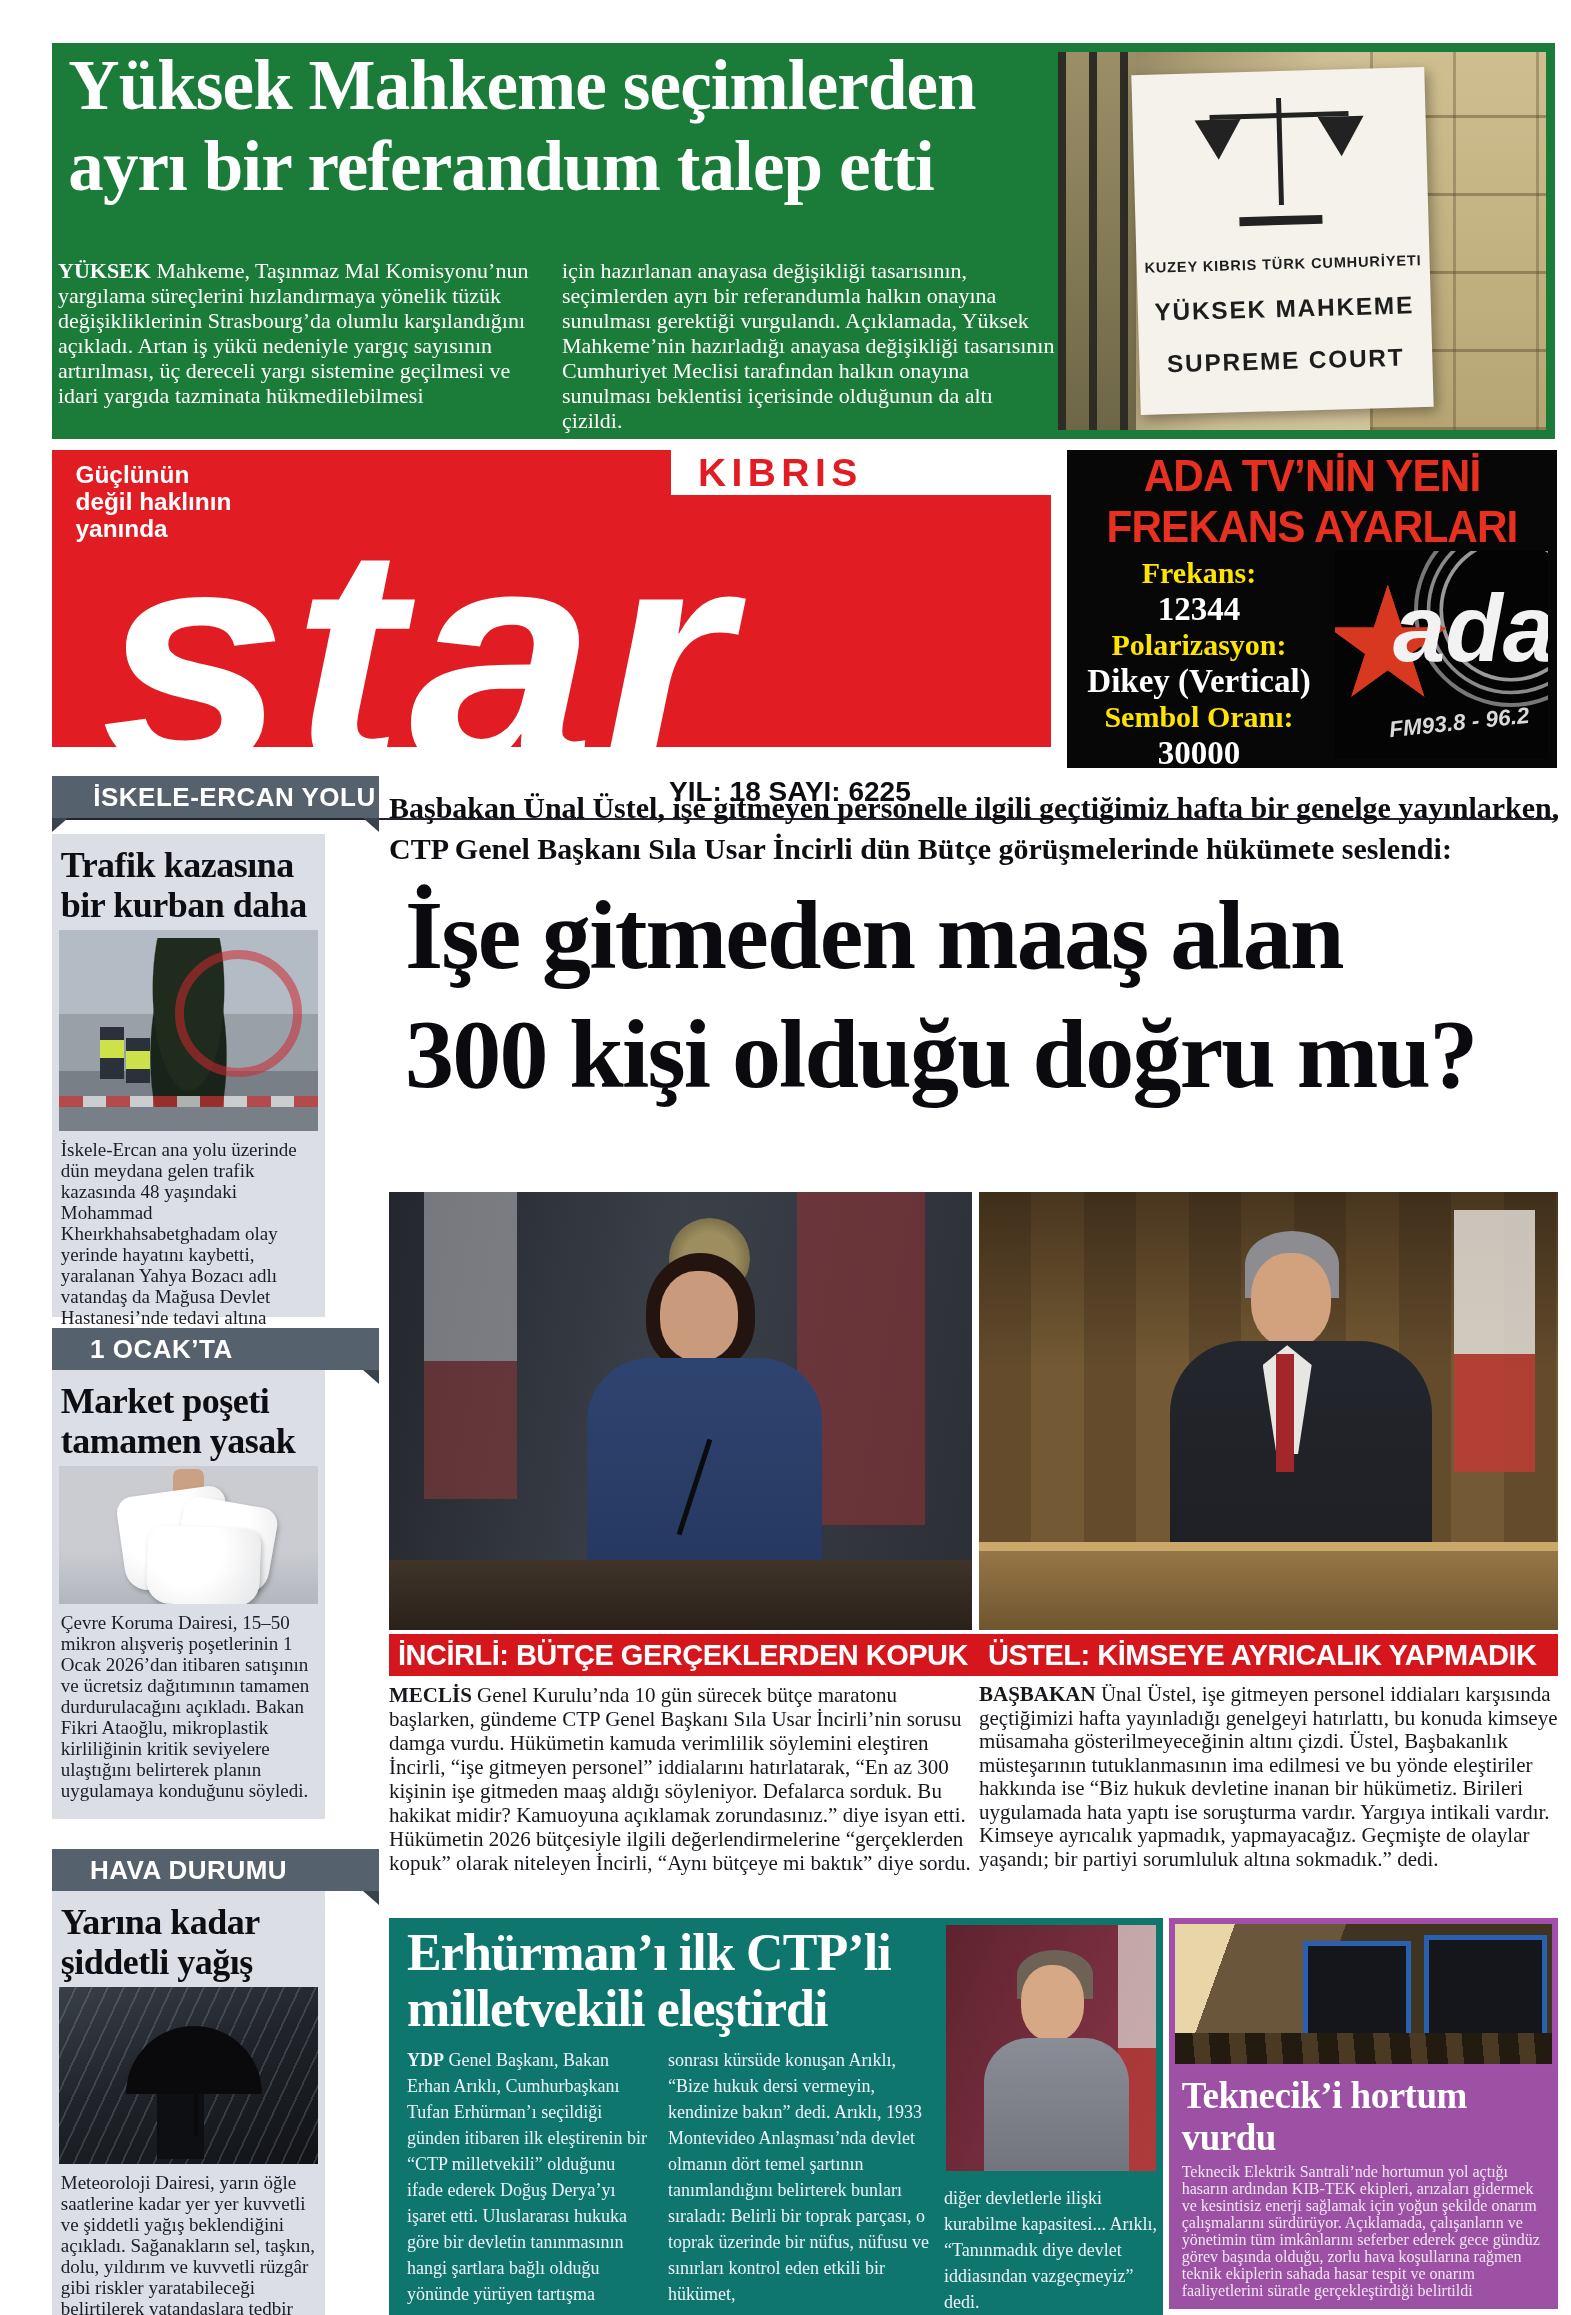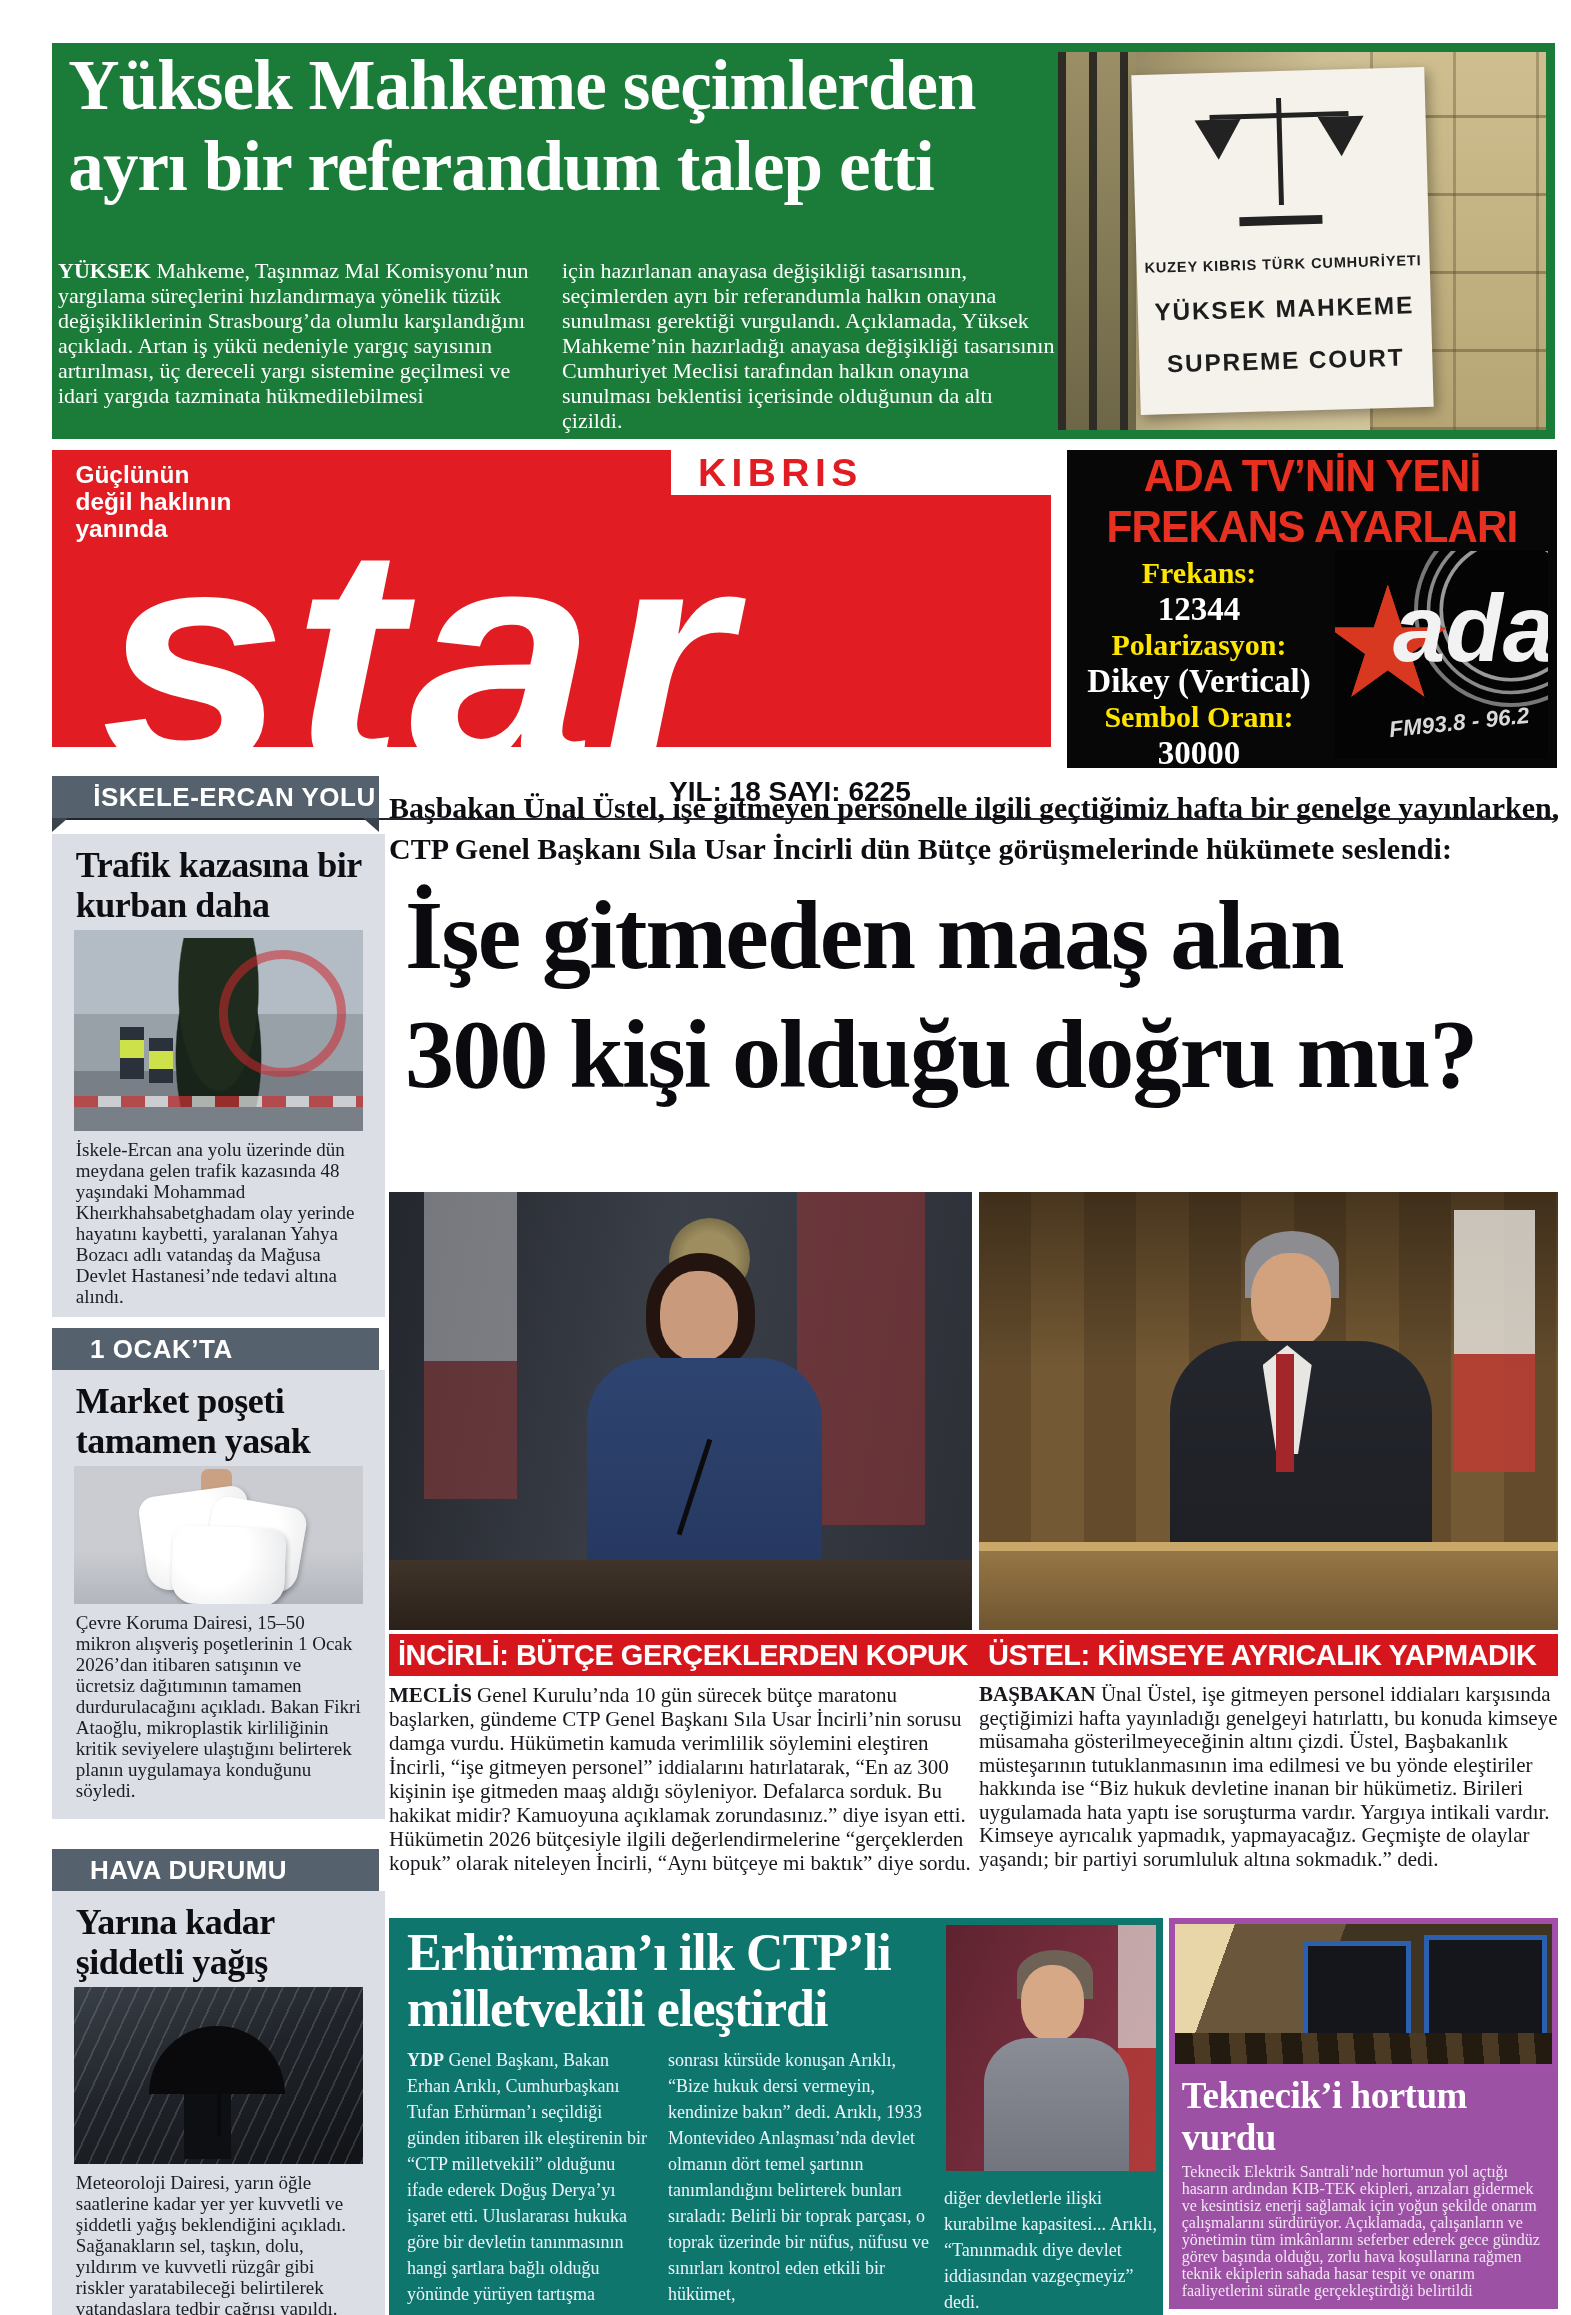--- a/index.html
+++ b/index.html
@@ -77,21 +77,21 @@
   .issue-text{position:absolute;left:617px;top:5.4px;}
 
   
   .tab{position:absolute;left:52px;width:327px;height:42px;background:#55616c;color:#fff;
        font-family:"Liberation Sans",sans-serif;font-weight:700;font-size:26px;letter-spacing:0.5px;
        line-height:42px;padding-left:38px;box-sizing:border-box;}
   .tab::before,.tab::after{content:"";position:absolute;top:100%;width:0;height:0;border-top:14.5px solid #39434c;}
   .tab::before{left:0;border-right:16.3px solid transparent;}
   .tab::after{right:0;border-left:16.3px solid transparent;}
   .tab1{top:776px;text-align:center;} .tab2{top:1328px;} .tab3{top:1849px;}
-  .panel{position:absolute;left:52px;width:333px;background:#dbdee4;box-sizing:border-box;padding:11px 22px;}
+  .panel{position:absolute;left:52px;width:273px;background:#dbdee4;box-sizing:border-box;padding:11px 7px;}
   .panel1{top:834px;height:483px;} .panel2{top:1370px;height:449px;} .panel3{top:1891px;height:425px;}
   .sb-headline{margin:0 0 5.4px 1.8px;font-size:36px;line-height:40px;font-weight:700;color:#0d0d12;letter-spacing:-0.5px;}
   .sb-body{margin:7.2px 1.8px 0;font-size:19px;line-height:21px;color:#1c1c24;}
   .sb-photo{position:relative;width:100%;margin:3.6px 0 0;overflow:hidden;}
 
   .ph-traffic{height:201px;background:linear-gradient(#b3bbc4 0 42%,#98a0a8 42% 70%,#787f87 70% 100%);}
   .ph-tree{position:absolute;left:34%;top:4%;width:32%;height:84%;
     background:radial-gradient(ellipse at 50% 30%,#1f2b1c 0 60%,transparent 62%),
                radial-gradient(ellipse at 50% 70%,#18231a 0 64%,transparent 66%);}
   .ph-cop{position:absolute;bottom:26%;width:23.5px;height:52px;background:#2b313a;}

